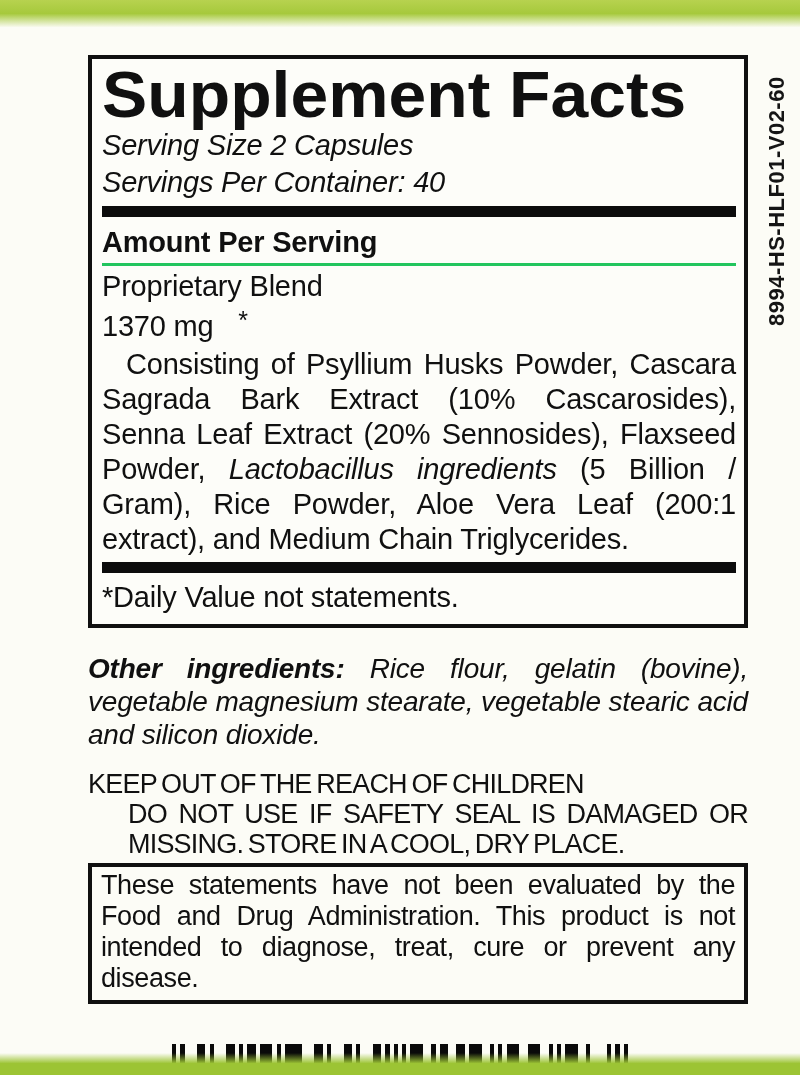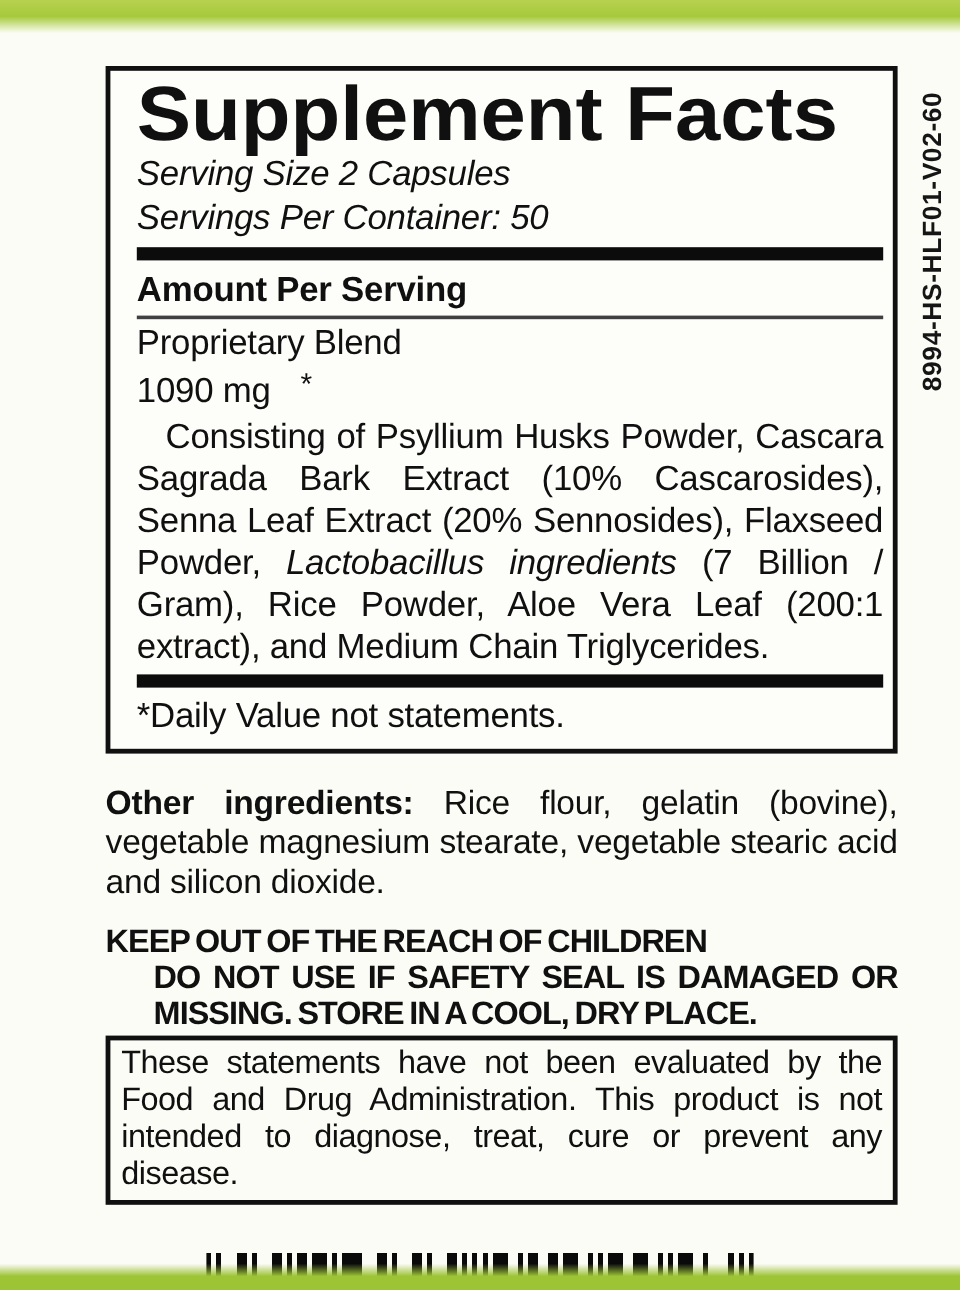--- a/index.html
+++ b/index.html
@@ -21,52 +21,52 @@
   
   .vert-code-outer{ position:absolute; left:762px; top:46px; width:34px; height:280px; }
   .vert-code-inner{
     position:absolute; left:2px; top:0; width:280px; white-space:nowrap;
     transform:translateY(280px) rotate(-90deg); transform-origin:0 0;
     font-size:22px; font-weight:bold; letter-spacing:0.5px; color:#151515;
   }
   
   .facts-box{
     box-sizing:border-box; margin:55px 0 0 88px; width:660px;
-    border:4px solid #101010; padding:2px 8px 7px 22px; background:rgba(255,255,255,0.4);
+    border:4px solid #101010; padding:2px 8px 7px 10px; background:rgba(255,255,255,0.4);
   }
   .facts-title{
     font-size:64px; font-weight:bold; line-height:1.0; letter-spacing:0px;
     transform:scaleX(1.06); transform-origin:left center; white-space:nowrap; padding-top:2px;
   }
   .serving-line{ font-size:29px; line-height:37px;font-style:italic; }
   .bar-thick{ height:11px; background:#0c0c0c; margin:5px 0 6px 0; }
   .amount-header{
     font-size:29px; font-weight:bold; line-height:35px;
-    border-bottom:3px solid #404040; padding:2px 0 3px 0;
+    border-bottom:3px solid #22c55e; padding:2px 0 3px 0;
   }
   .blend-row{
     display:flex; justify-content:space-between; align-items:baseline;
     font-size:29px; line-height:40px;flex-direction:column;
   }
   .blend-amount-wrap{ white-space:nowrap; }
   .dv-star{ display:inline-block; font-size:25px; transform:translateY(-7px); margin-left:17px; margin-right:8px; }
   .blend-desc{
     font-size:29px; line-height:35px; text-align:justify; text-indent:24px;
   }
   .facts-footnote{ font-size:29px; line-height:35px; padding:1px 0 2px 0; }
   
   .other-block{
     box-sizing:border-box; margin:24px 0 0 88px; width:660px;
-    font-size:28px; line-height:33px; text-align:justify;
+    font-size:28px; line-height:33px; text-align:justify;font-style:italic;
   }
   .other-lead{ font-weight:bold; }
   
   .warnings-block{
     box-sizing:border-box; margin:18px 0 0 88px; width:660px;
-    font-weight:bold; font-size:27px; line-height:30px; letter-spacing:-0.8px; word-spacing:-2px;
+    font-weight:normal; font-size:27px; line-height:30px; letter-spacing:-0.8px; word-spacing:-2px;
   }
   .warn-line2{ text-align:justify;margin-left:40px; }
   
   .disclaimer-box{
     box-sizing:border-box; margin:4px 0 0 88px; width:660px;
     border:4px solid #101010; padding:3px 9px 6px 9px;
     font-size:27px; line-height:31px; text-align:justify; letter-spacing:-0.4px;
   }
   
   .barcode-wrap{ margin-top:40px; width:800px; text-align:center; }
@@ -79,32 +79,32 @@
 
   <div class="accent-top"></div>
 
   <div class="vert-code-outer">
     <div class="vert-code-inner">8994-HS-HLF01-V02-60</div>
   </div>
 
   <div class="facts-box">
     <div class="facts-title">Supplement Facts</div>
     <div class="serving-line">Serving Size 2 Capsules</div>
-    <div class="serving-line">Servings Per Container: 50</div>
+    <div class="serving-line">Servings Per Container: 40</div>
     <div class="bar-thick"></div>
     <div class="amount-header">Amount Per Serving</div>
     <div class="blend-row">
       <span>Proprietary Blend</span>
       <span class="blend-amount-wrap">
-        <span>1090 mg</span>
+        <span>1370 mg</span>
         <span class="dv-star">*</span>
       </span>
     </div>
     <div class="blend-desc">
-      <span>Consisting of Psyllium Husks Powder, Cascara Sagrada Bark Extract (10% Cascarosides), Senna Leaf Extract (20% Sennosides), Flaxseed Powder, </span><i>Lactobacillus ingredients</i><span> (7 Billion / Gram), Rice Powder, Aloe Vera Leaf (200:1 extract), and Medium Chain Triglycerides.</span>
+      <span>Consisting of Psyllium Husks Powder, Cascara Sagrada Bark Extract (10% Cascarosides), Senna Leaf Extract (20% Sennosides), Flaxseed Powder, </span><i>Lactobacillus ingredients</i><span> (5 Billion / Gram), Rice Powder, Aloe Vera Leaf (200:1 extract), and Medium Chain Triglycerides.</span>
     </div>
     <div class="bar-thick"></div>
     <div class="facts-footnote">*Daily Value not statements.</div>
   </div>
 
   <div class="other-block">
     <span class="other-lead">Other ingredients:</span><span> Rice flour, gelatin (bovine), vegetable magnesium stearate, vegetable stearic acid and silicon dioxide.</span>
   </div>
 
   <div class="warnings-block">

